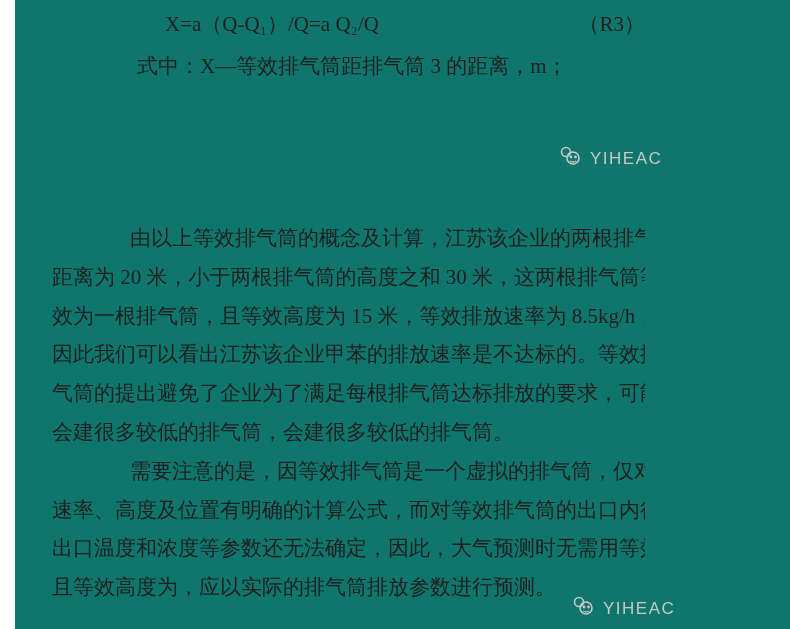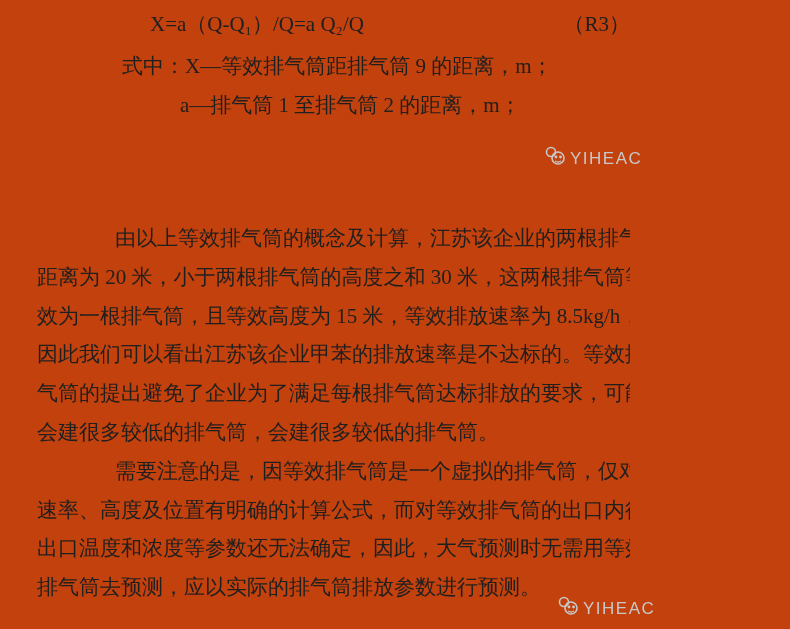--- a/index.html
+++ b/index.html
@@ -11,21 +11,22 @@
     height: 629px;
     background: #ffffff;
     position: relative;
     font-family: "Liberation Serif", "DejaVu Serif", serif;
     color: #1f1f1f;
     overflow: hidden;
   }
   .page {
     position: absolute;
     inset: 0;
-    background: #c2410c;
+    background: #0f766e;
+    margin-left: 15px;
   }
   .formula-row {
     position: absolute;
     left: 150px;
     top: 10px;
     width: 480px;
     display: flex;
     justify-content: space-between;
     align-items: baseline;
     font-size: 21px;
@@ -59,20 +60,21 @@
     text-align-last: left;
   }
   .bt-line.indent {
     text-indent: 78px;
   }
 
   .watermark {
     position: absolute;
     display: flex;
     align-items: center;
+    gap: 5px;
     color: #c8c8c8;
     font-family: "Liberation Sans", "DejaVu Sans", sans-serif;
     font-size: 17px;
     letter-spacing: 1.5px;
     user-select: none;
     text-align: center;
   }
   .watermark.wm-top { left: 544px; top: 146px; }
   .watermark.wm-bottom { left: 557px; top: 596px; }
   .wm-logo { display: inline-block; }
@@ -80,22 +82,21 @@
 </head>
 <body>
 
 <div class="page">
 
   <div class="formula-row">
     <span>X=a（Q-Q₁）/Q=a Q₂/Q</span>
     <span>（R3）</span>
   </div>
 
-  <div class="legend-line l1"><span>式中：</span><span>X—等效排气筒距排气筒 9 的距离，m；</span></div>
-  <div class="legend-line l2">a—排气筒 1 至排气筒 2 的距离，m；</div>
+  <div class="legend-line l1"><span>式中：</span><span>X—等效排气筒距排气筒 3 的距离，m；</span></div>
 
   <div class="watermark wm-top">
     <span class="wm-logo">
       <svg width="26" height="20" viewBox="0 0 26 20">
         <circle cx="7" cy="6" r="4.5" fill="none" stroke="#c8c8c8" stroke-width="1.6"></circle>
         <circle cx="14" cy="12" r="6" fill="none" stroke="#c8c8c8" stroke-width="1.6"></circle>
         <circle cx="12" cy="11" r="1.4" fill="#c8c8c8"></circle>
         <circle cx="16.5" cy="11" r="1.4" fill="#c8c8c8"></circle>
         <path d="M11 15 q3 2 6 0" fill="none" stroke="#c8c8c8" stroke-width="1.3"></path>
       </svg>
@@ -106,21 +107,21 @@
   <div class="bodytext">
     <div class="bt-line indent">由以上等效排气筒的概念及计算，江苏该企业的两根排气筒的</div>
     <div class="bt-line">距离为 20 米，小于两根排气筒的高度之和 30 米，这两根排气筒等</div>
     <div class="bt-line">效为一根排气筒，且等效高度为 15 米，等效排放速率为 8.5kg/h，</div>
     <div class="bt-line">因此我们可以看出江苏该企业甲苯的排放速率是不达标的。等效排</div>
     <div class="bt-line">气筒的提出避免了企业为了满足每根排气筒达标排放的要求，可能</div>
     <div class="bt-line para-end">会建很多较低的排气筒，会建很多较低的排气筒。</div>
     <div class="bt-line indent">需要注意的是，因等效排气筒是一个虚拟的排气筒，仅对排放</div>
     <div class="bt-line">速率、高度及位置有明确的计算公式，而对等效排气筒的出口内径、</div>
     <div class="bt-line">出口温度和浓度等参数还无法确定，因此，大气预测时无需用等效</div>
-    <div class="bt-line para-end">排气筒去预测，应以实际的排气筒排放参数进行预测。</div>
+    <div class="bt-line para-end">且等效高度为，应以实际的排气筒排放参数进行预测。</div>
   </div>
 
   <div class="watermark wm-bottom">
     <span class="wm-logo">
       <svg width="26" height="20" viewBox="0 0 26 20">
         <circle cx="7" cy="6" r="4.5" fill="none" stroke="#c8c8c8" stroke-width="1.6"></circle>
         <circle cx="14" cy="12" r="6" fill="none" stroke="#c8c8c8" stroke-width="1.6"></circle>
         <circle cx="12" cy="11" r="1.4" fill="#c8c8c8"></circle>
         <circle cx="16.5" cy="11" r="1.4" fill="#c8c8c8"></circle>
         <path d="M11 15 q3 2 6 0" fill="none" stroke="#c8c8c8" stroke-width="1.3"></path>

